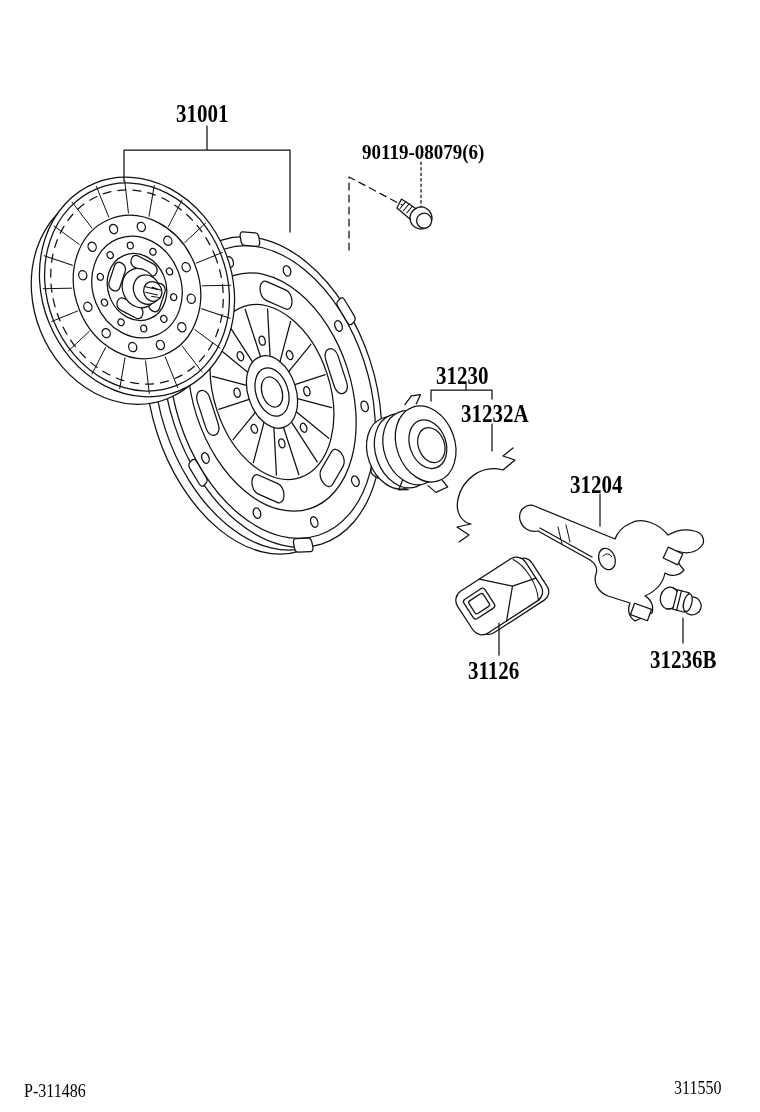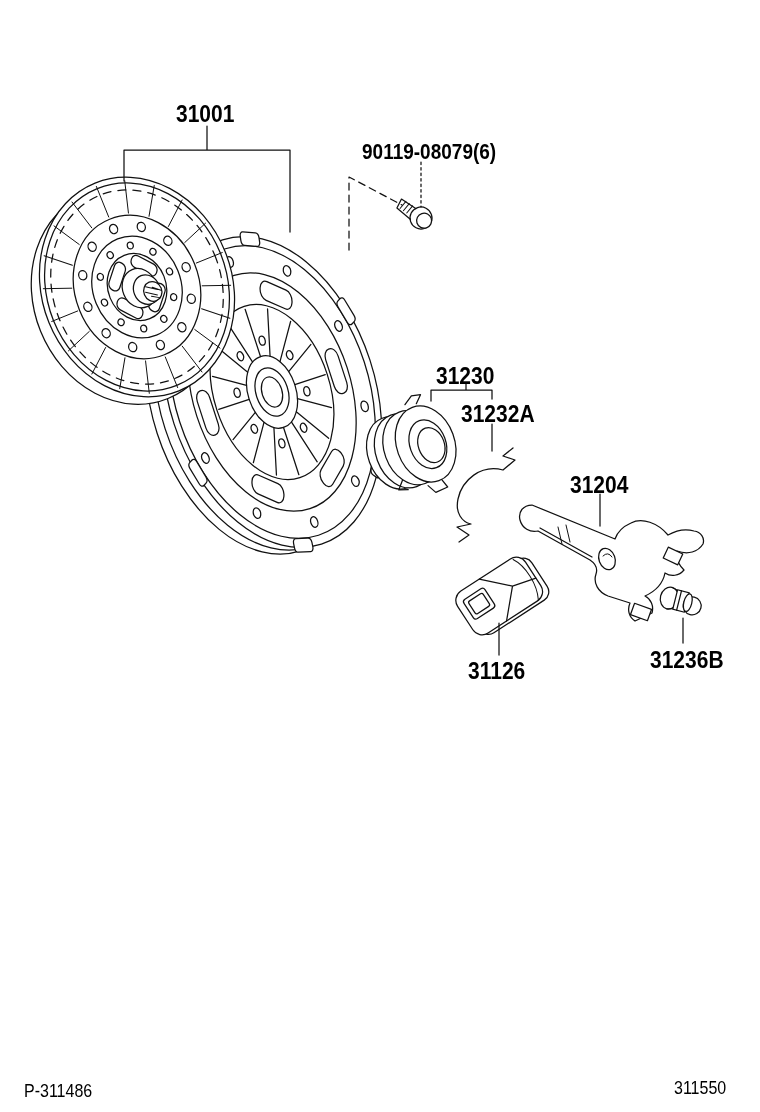--- a/index.html
+++ b/index.html
@@ -1,19 +1,19 @@
 <!DOCTYPE html>
 <html><head>
 <meta charset="utf-8">
 <style>
   html,body { margin:0; padding:0; background:#fff; }
   .page {
     position:relative; width:760px; height:1112px;
     background:#ffffff; overflow:hidden;
-    font-family:Liberation Sans, sans-serif;
+    font-family:Liberation Serif, serif;
     border-radius:32px;
   }
   svg { position:absolute; left:0; top:0; }
   svg * { stroke:#111; fill:none; stroke-width:1.25; stroke-linecap:round; stroke-linejoin:round; }
   .wf { fill:#ffffff; }
   .ns { vector-effect:non-scaling-stroke; }
   .thin { stroke-width:1; }
   .plabel {
     position:absolute; color:#000;
     font-weight:bold; font-size:21px; line-height:22px;

